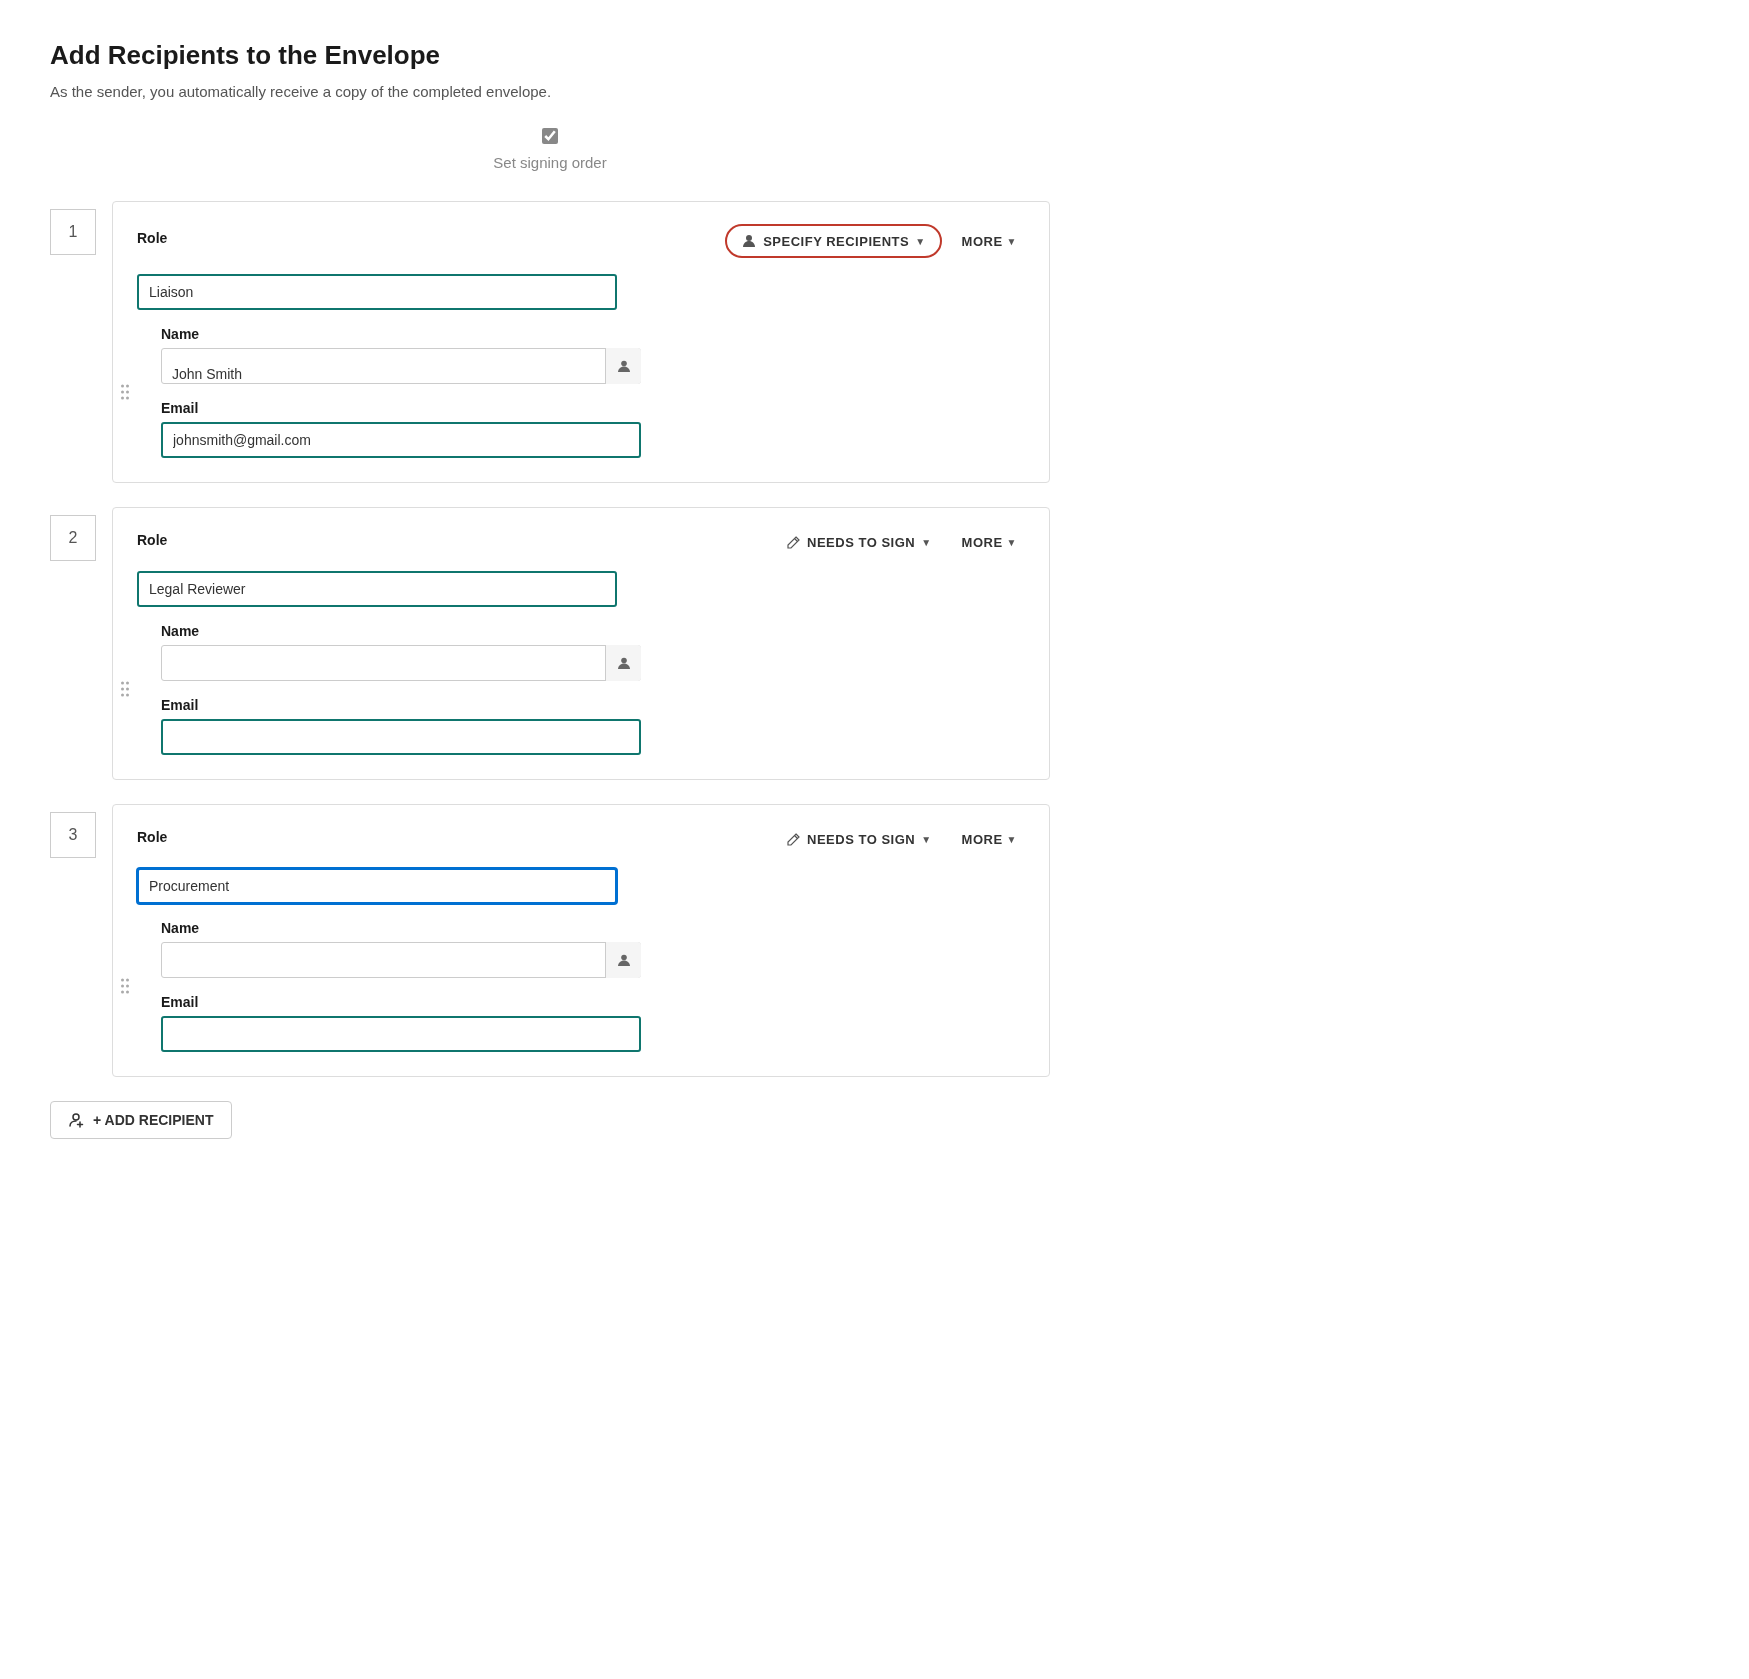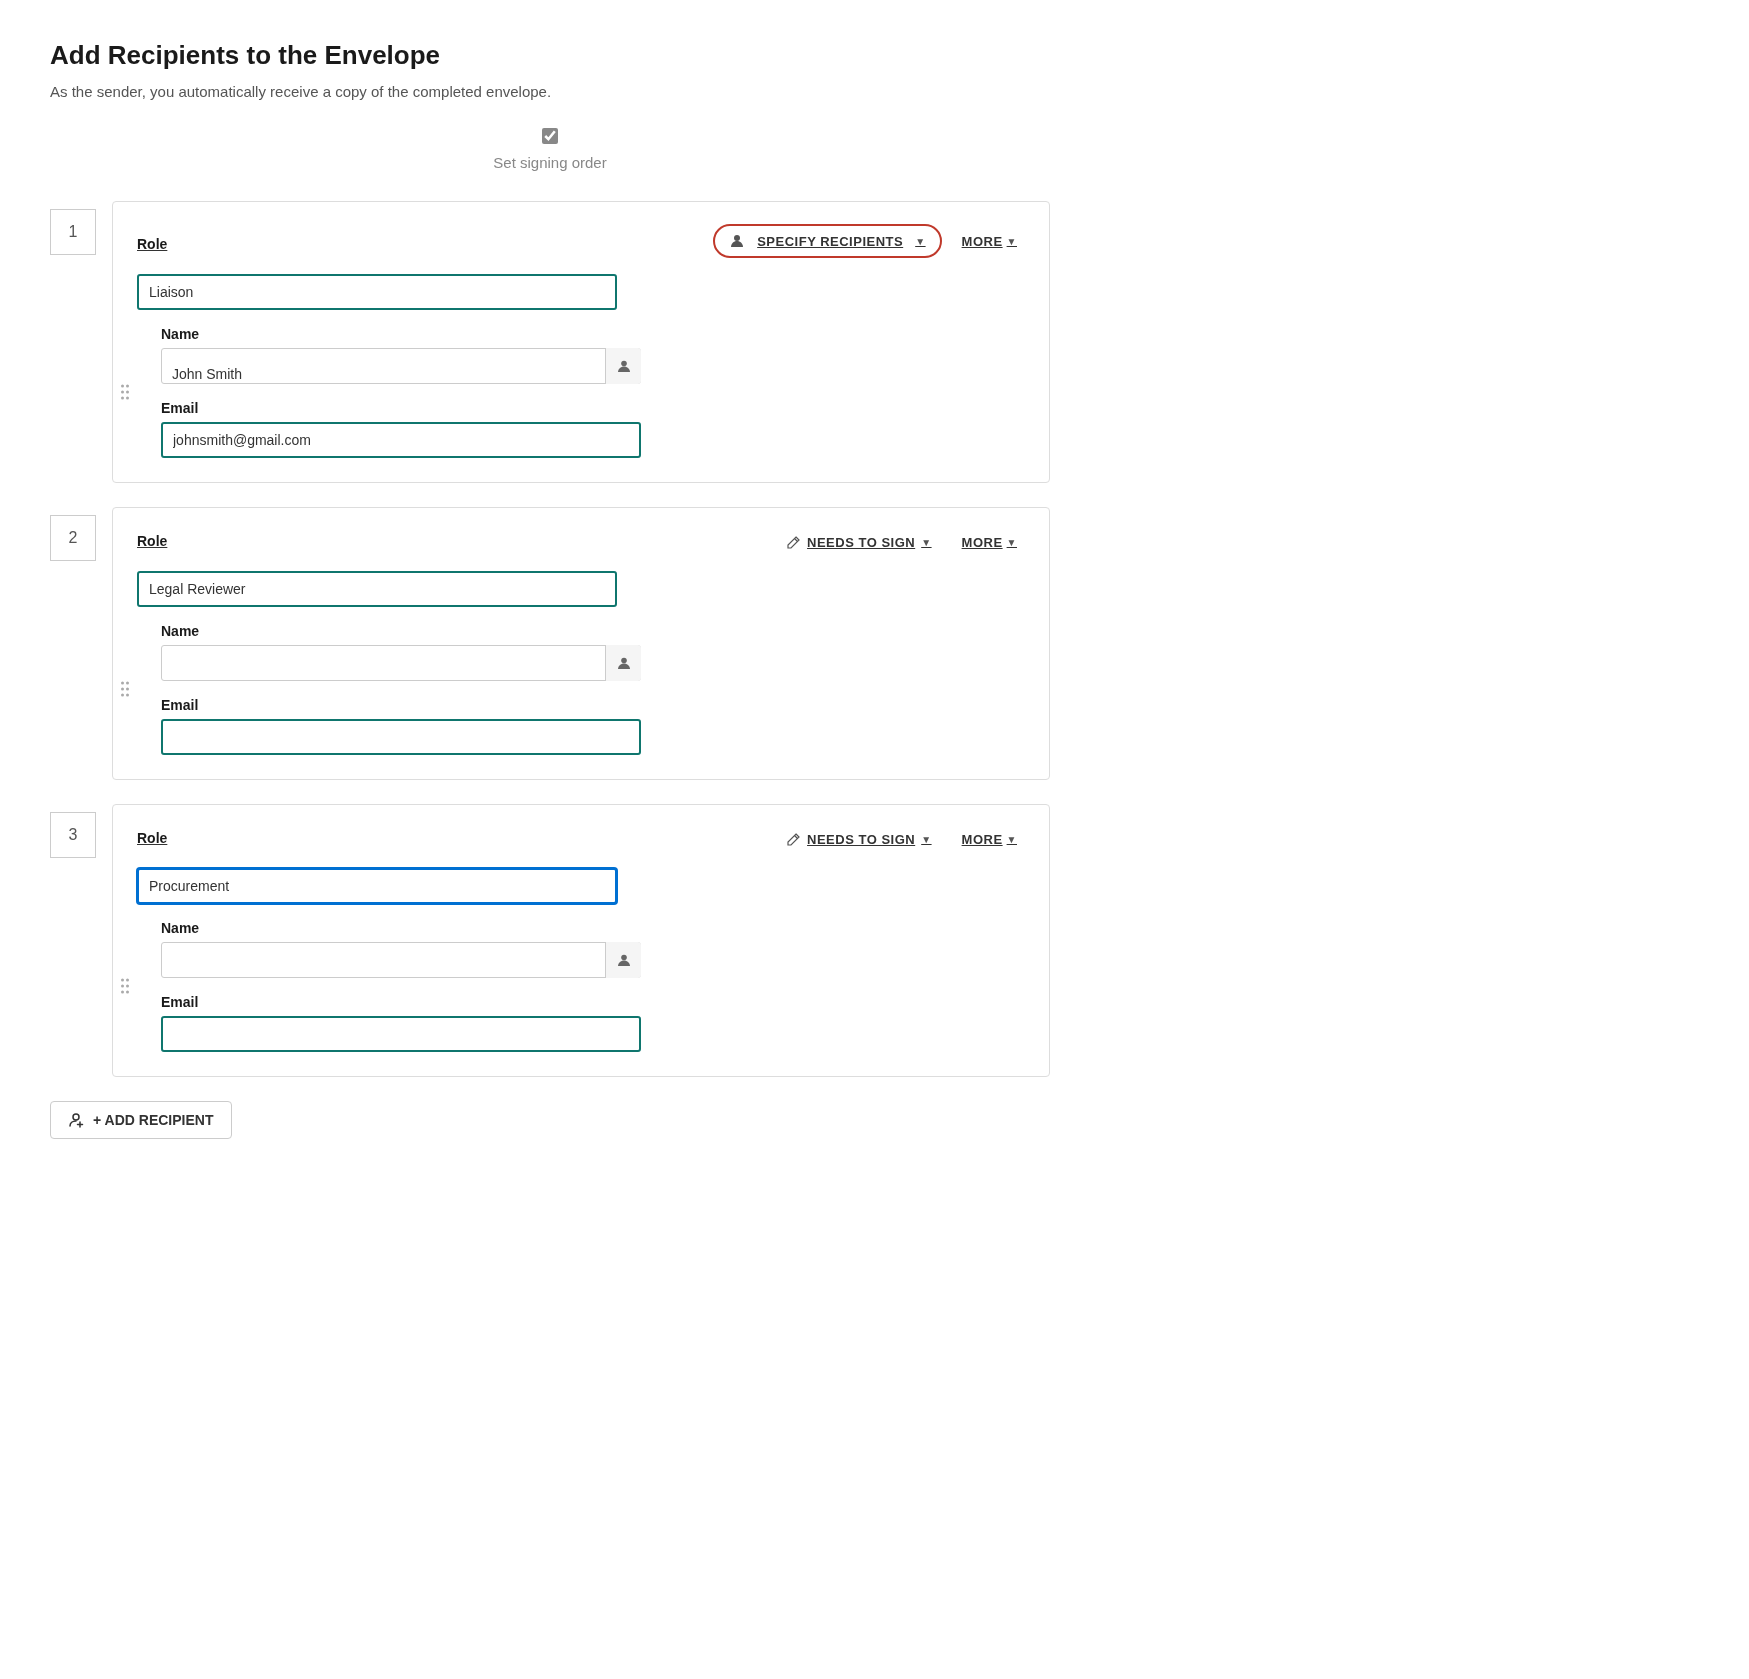--- a/index.html
+++ b/index.html
@@ -64,23 +64,22 @@
       flex: 1;
       border: 1px solid #ddd;
       border-radius: 4px;
       padding: 22px 24px 24px 24px;
       background: #fff;
     }
 
     .card-header {
       display: flex;
       justify-content: space-between;
-      align-items: flex-end;
+      align-items: center;
       margin-bottom: 16px;
-      text-decoration: underline;
     }
 
     .field-label {
       font-size: 14px;
       font-weight: 700;
       color: #1a1a1a;
       margin-bottom: 6px;
     }
 
     .field-group {
@@ -172,21 +171,21 @@
 
     .action-buttons {
       display: flex;
       align-items: center;
       gap: 12px;
     }
 
     .specify-btn {
       display: flex;
       align-items: center;
-      gap: 12px;
+      gap: 6px;
       padding: 7px 14px;
       border: 2px solid #c0392b;
       border-radius: 24px;
       background: #fff;
       color: #333;
       font-size: 13px;
       font-weight: 600;
       cursor: pointer;
       letter-spacing: 0.5px;
     }

